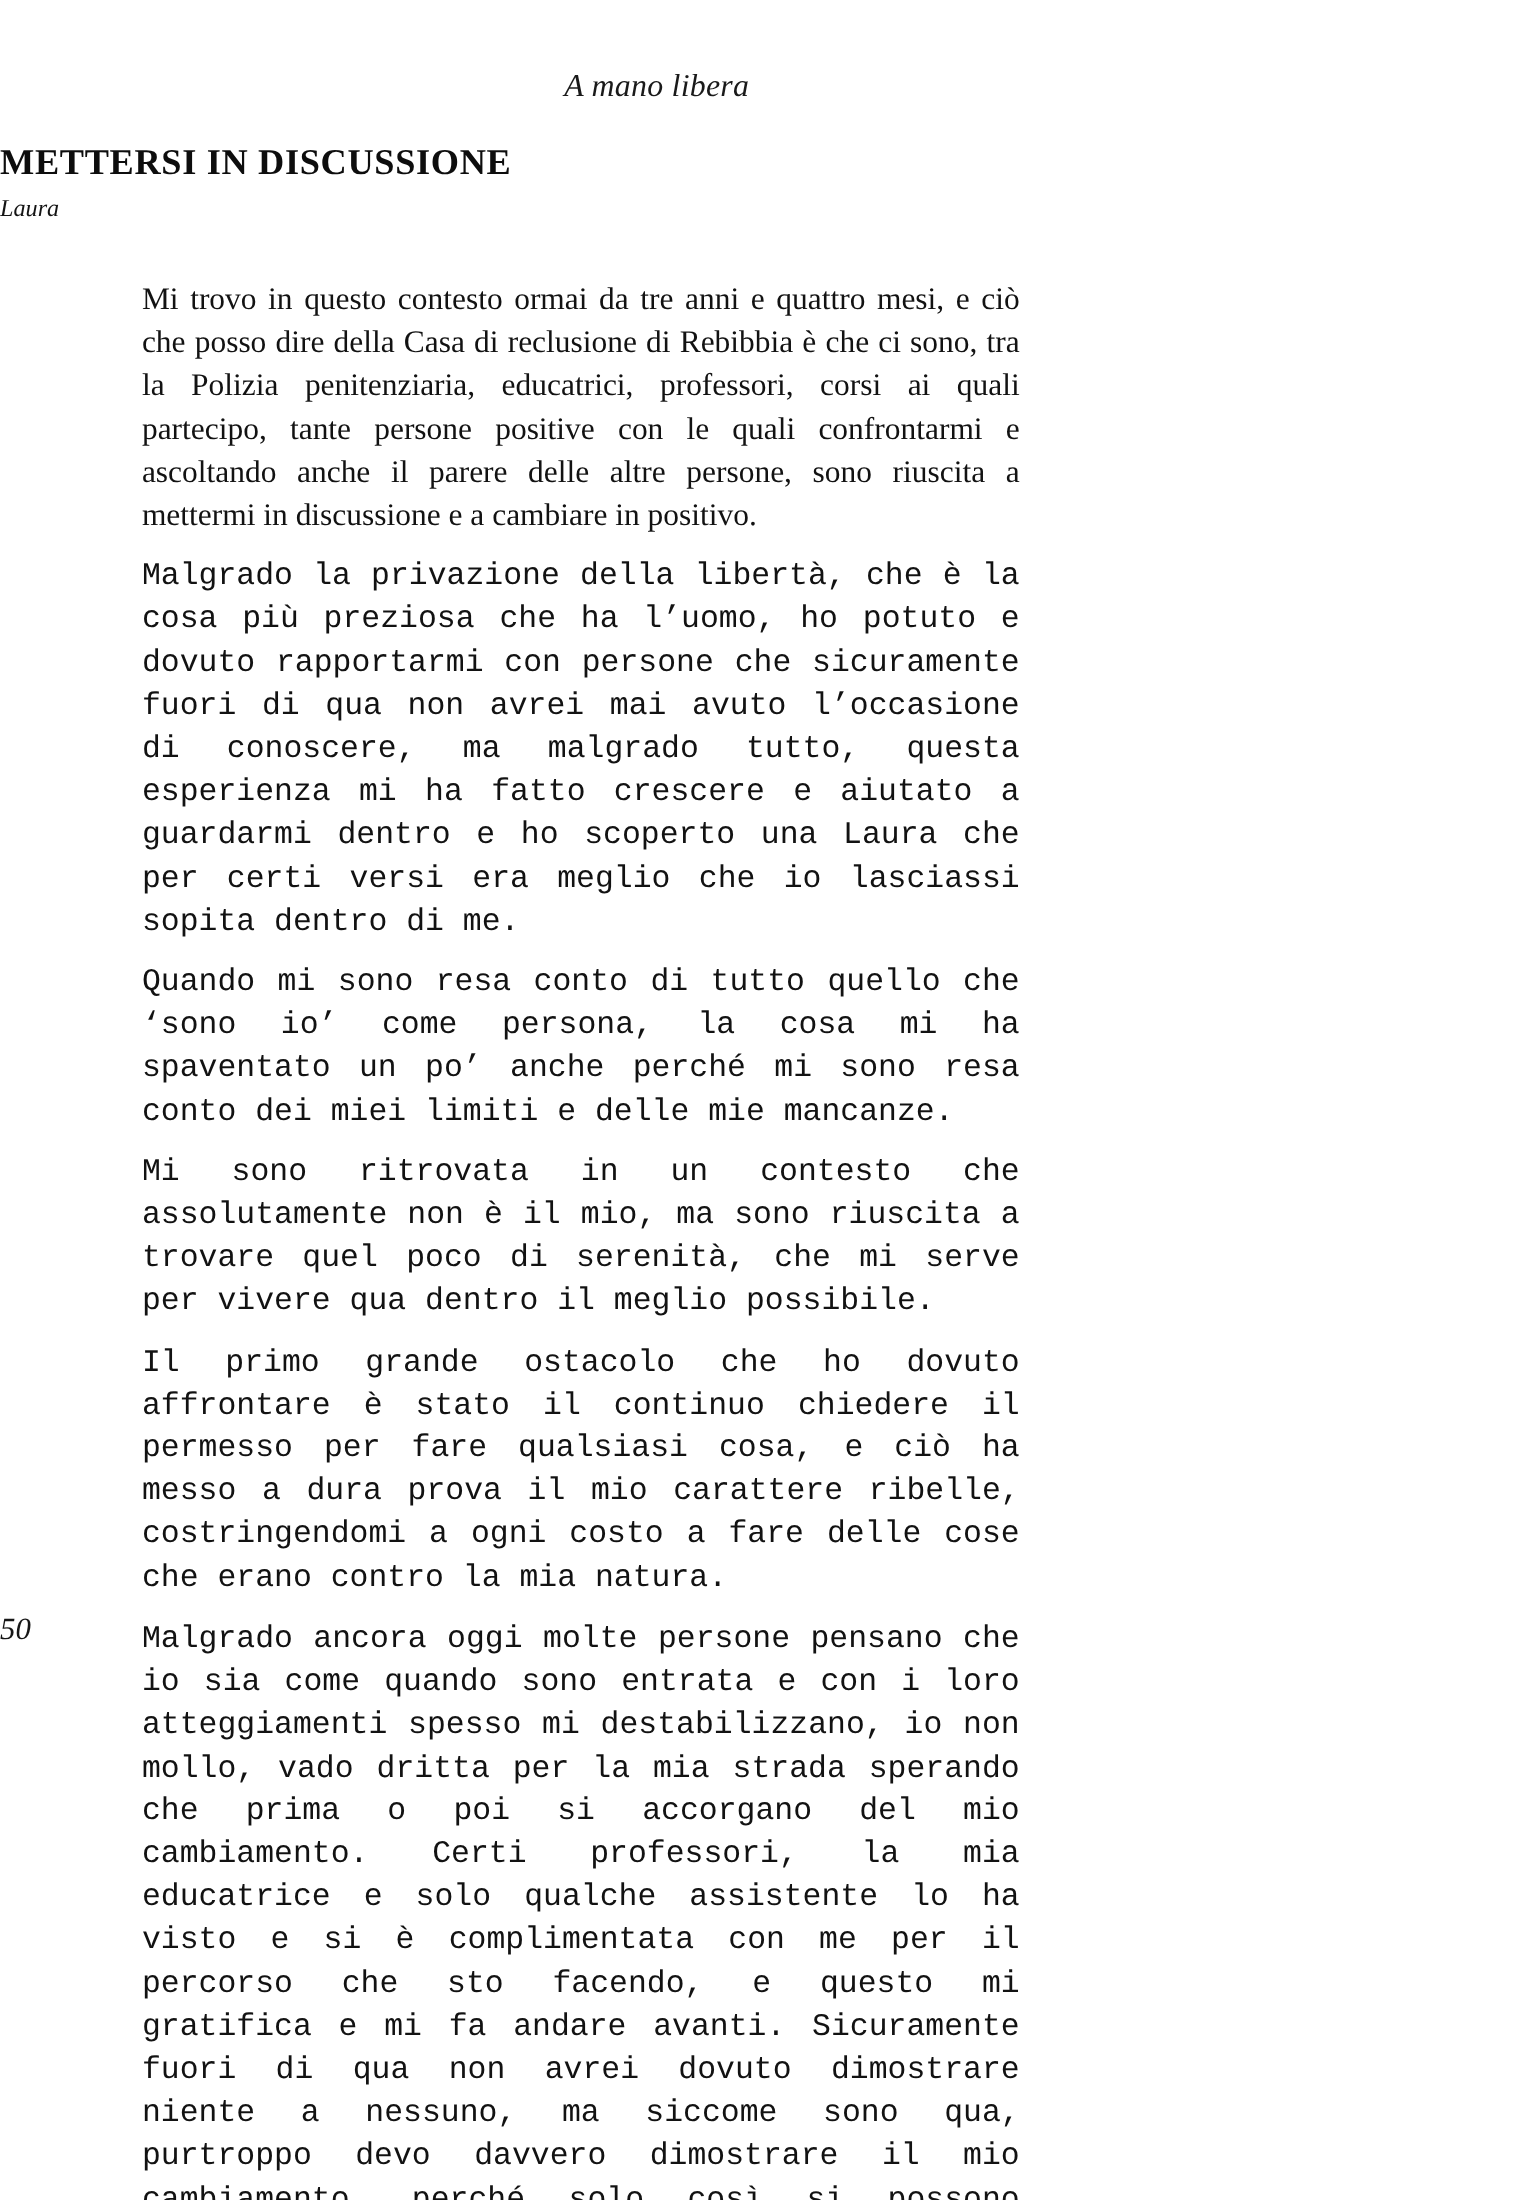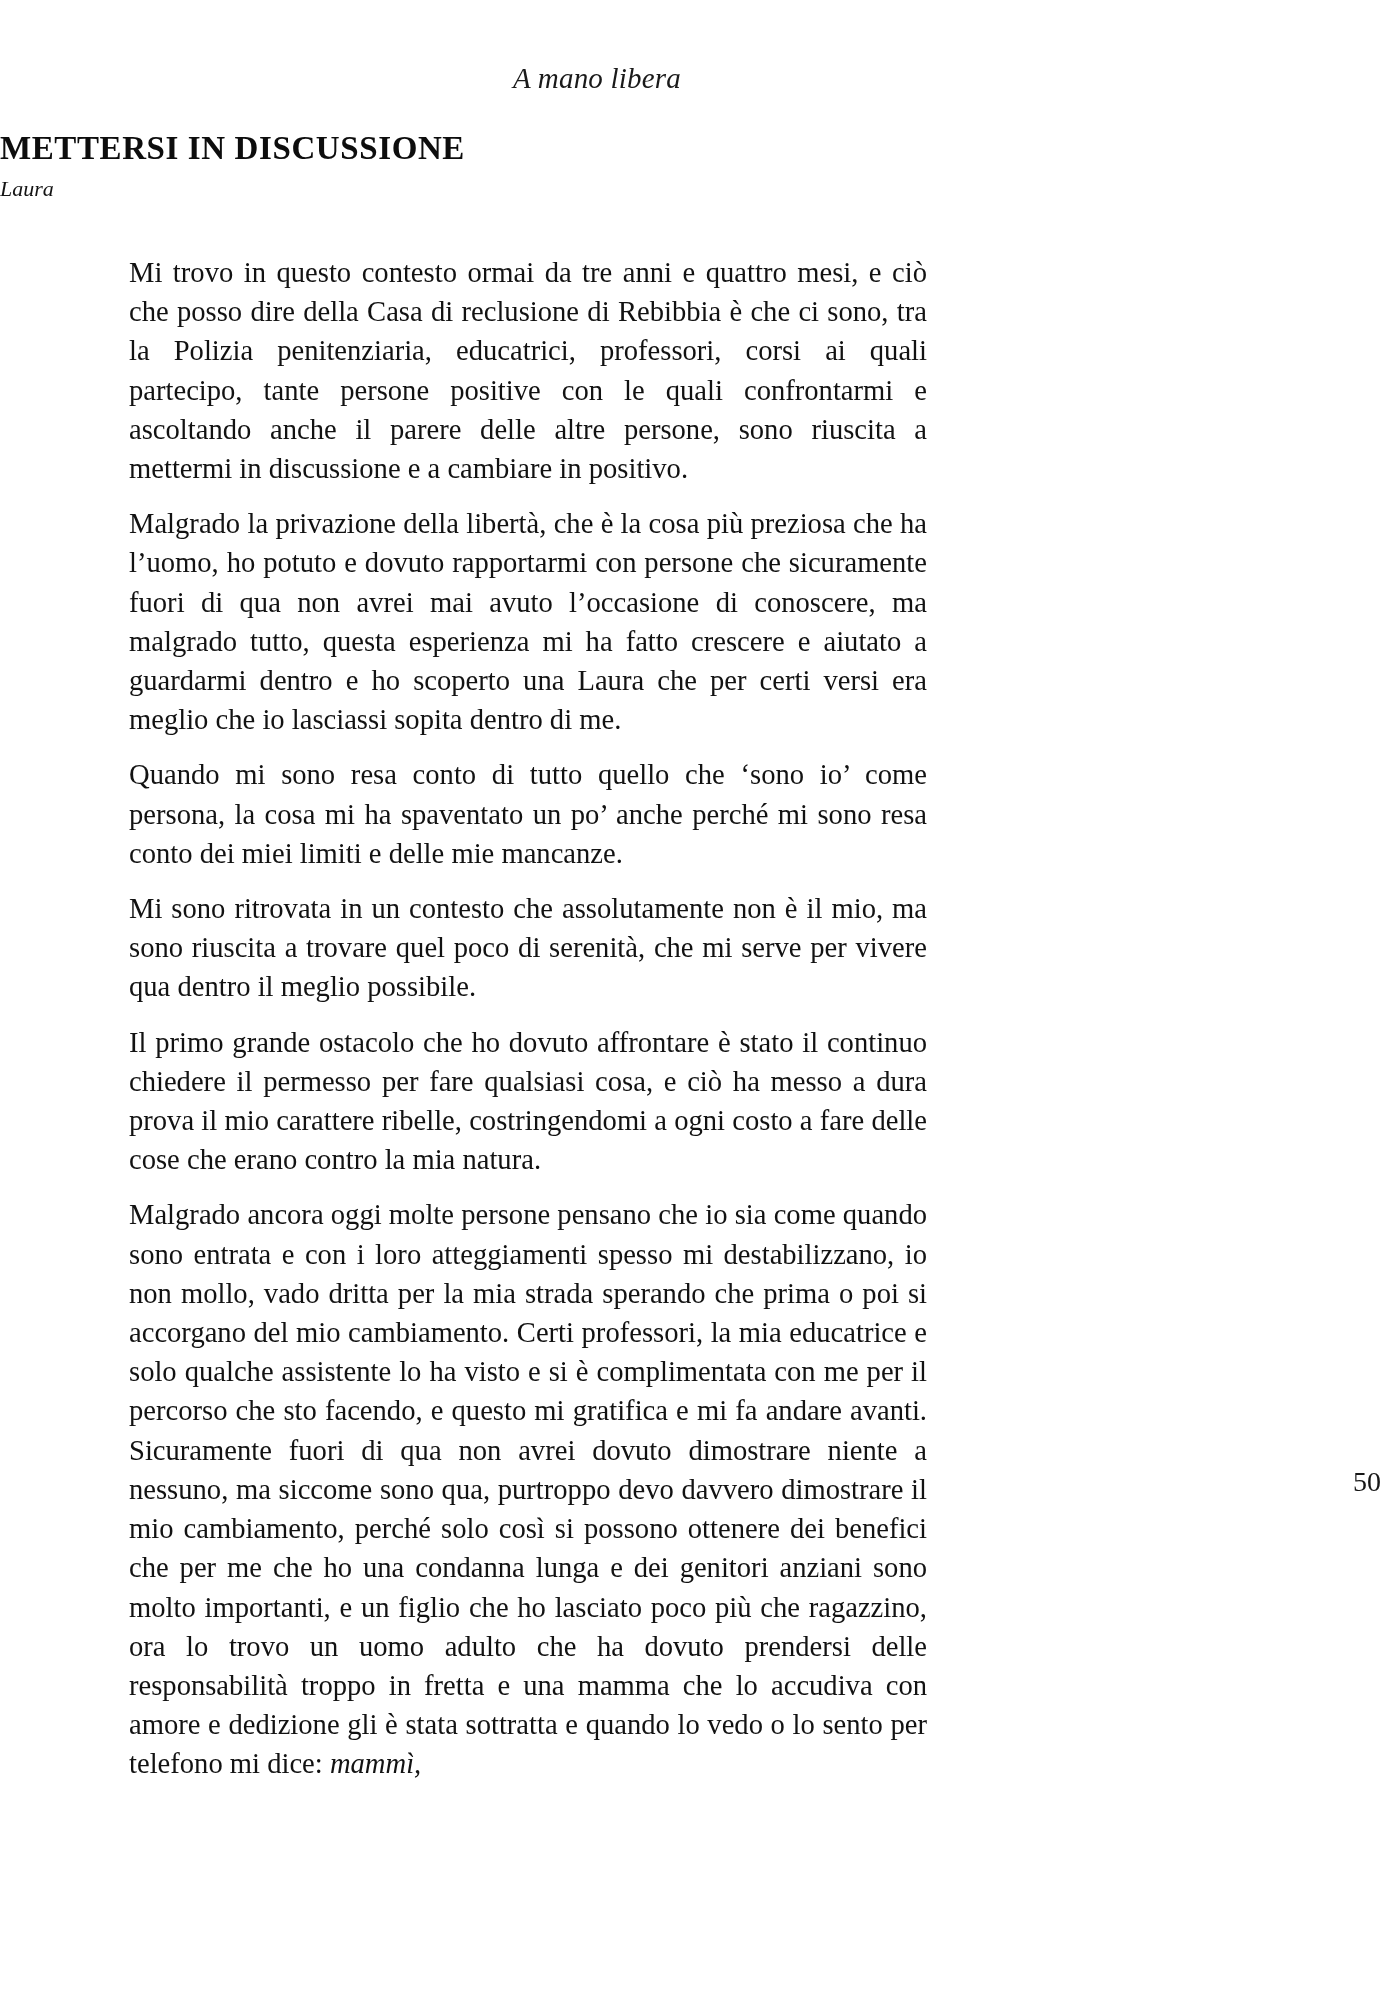--- a/index.html
+++ b/index.html
@@ -71,37 +71,39 @@
     line-height: 39.2px;
     text-align: justify;
     text-justify: inter-word;
     color: #121212;
     hyphens: manual;
     -webkit-hyphens: manual;
   }
 
   .para + .para {
     margin-top: 0px;
+    font-family: Liberation Mono, monospace;
   }
 
   
   .para:last-child { }
 
   .para em {
     font-style: italic;
   }
 
   
   .folio {
     position: absolute;
     top: 1466px;
     left: 0;
     width: 1381px;
-    text-align: right;
+    text-align: left;
     font-size: 28px;
+    font-style: italic;
     color: #161616;
   }
 </style>
 </head>
 <body>
 
 <div class="page">
 
   <div class="running-header">A mano libera</div>
 

